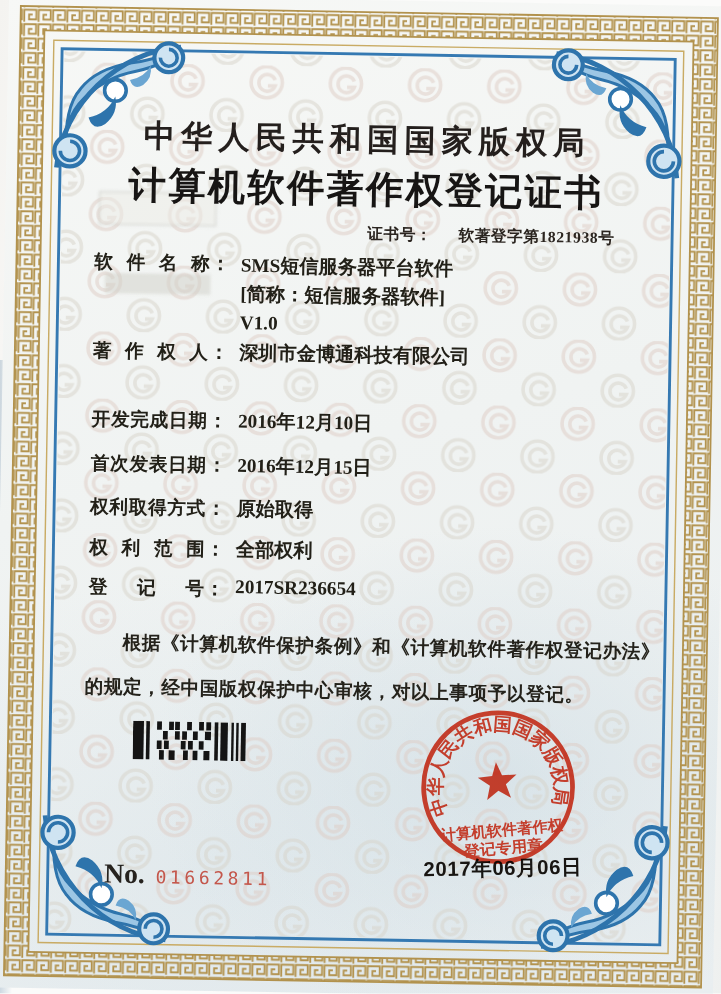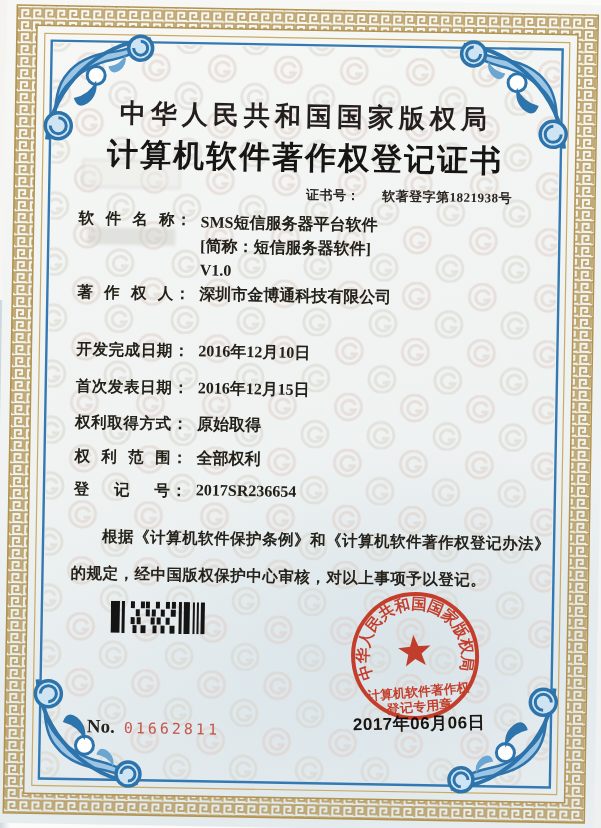--- a/index.html
+++ b/index.html
@@ -24,21 +24,21 @@
   .s2{left:84px;top:231px;width:88px;height:17px;background:rgba(208,207,200,.5);}
   .field-row{position:absolute;left:75px;display:flex;align-items:flex-start;
          font-size:16px;font-weight:bold;color:#222018;white-space:nowrap;}
   .field-label{display:inline-block;width:96px;text-align:justify;text-align-last:justify;font-size:15.5px;}
   .field-colon{margin-left:1px;}
   .field-value{margin-left:9px;}
   .field-value .vline{line-height:24px;}
   .statement{position:absolute;left:73px;top:521px;width:482px;font-size:15.5px;font-weight:bold;
          color:#24221b;line-height:37px;text-indent:2em;letter-spacing:.5px;}
   .serial{position:absolute;left:92px;top:719px;display:flex;align-items:baseline;}
-  .serial .no{font-size:19px;font-weight:bold;color:#26231f;}
+  .serial .no{font-size:23px;font-weight:bold;color:#26231f;}
   .serial .num{margin-left:9px;font-family:"DejaVu Sans Mono","Liberation Mono",monospace;
          font-size:15px;color:#c4574c;letter-spacing:3px;}
   .barcode{position:absolute;left:114px;top:604px;}
   .seal{position:absolute;left:334px;top:569px;mix-blend-mode:multiply;opacity:.95;}
   .issue-date{position:absolute;left:358px;top:710px;font-size:17px;font-weight:bold;color:#181512;
          letter-spacing:.5px;transform:rotate(-2deg);white-space:nowrap;
          font-family:"Liberation Sans","DejaVu Sans",sans-serif;}
 </style>
 </head>
 <body>

